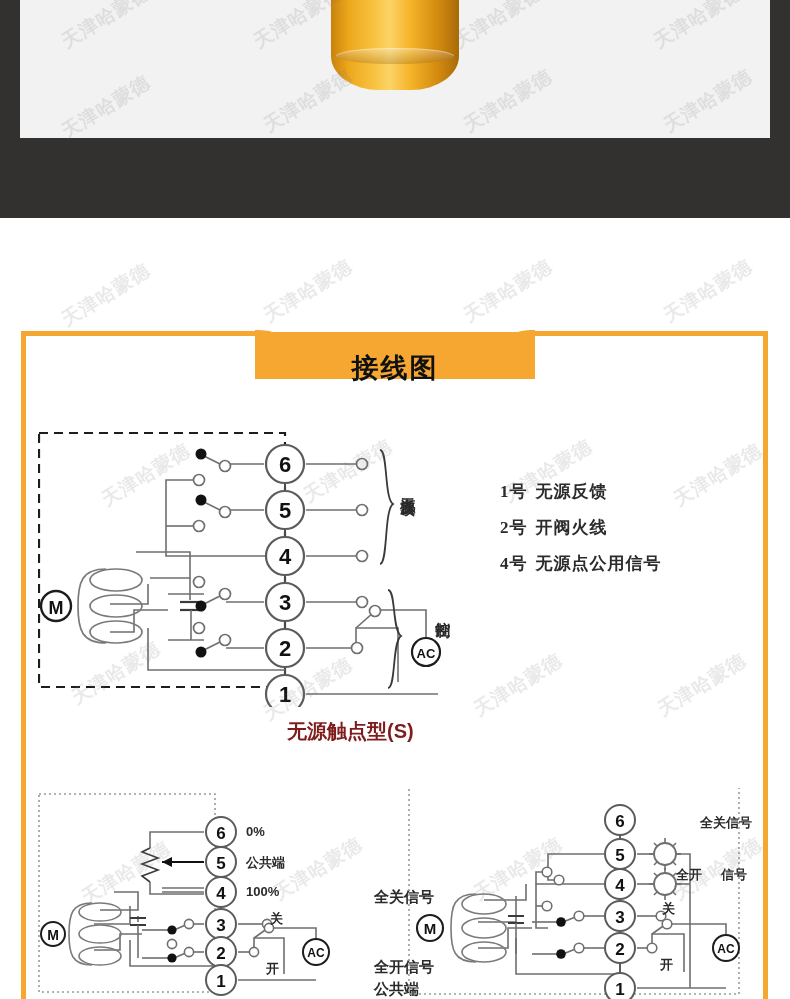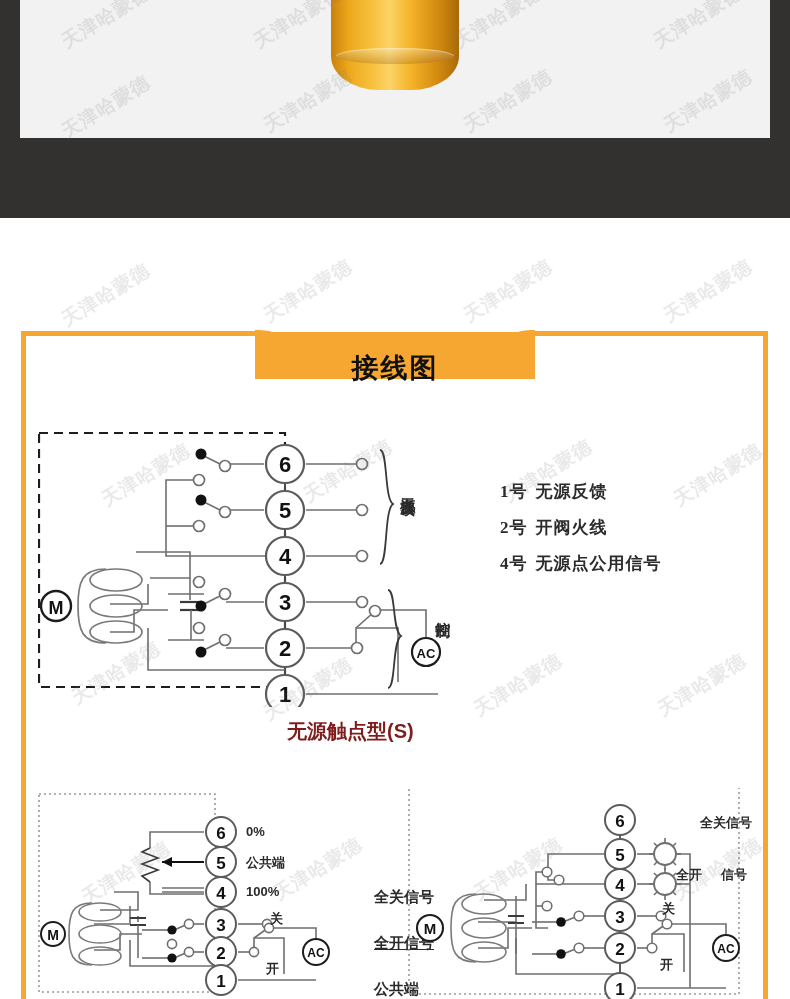--- a/index.html
+++ b/index.html
@@ -215,21 +215,21 @@
     <g fill="none" stroke="#3a3a3a" stroke-width="1.8">
       <path d="M342,18 C350,18 346,66 355,72 C346,78 350,132 342,132"></path>
     </g>
     <g fill="none" stroke="#3a3a3a" stroke-width="1.8">
       <path d="M350,158 C358,158 354,198 363,204 C354,210 358,256 350,256"></path>
     </g>
   </svg>
 
   
   <div class="dgm-label" style="left:336px;top:456px;">全关信号</div>
-  <div class="dgm-label" style="left:336px;top:502px;text-decoration:underline;">全开信号</div>
+  <div class="dgm-label" style="left:336px;top:526px;">全开信号</div>
   <div class="dgm-label" style="left:336px;top:548px;">公共端</div>
   
   
   
 </div>
 
 <div class="vlabel" style="left:400px;top:486px;height:92px;">无源反馈</div>
 <div class="vlabel" style="left:435px;top:610px;height:46px;">控制</div>
 
 <div class="caption" style="left:287px;top:718px;">无源触点型(S)</div>

